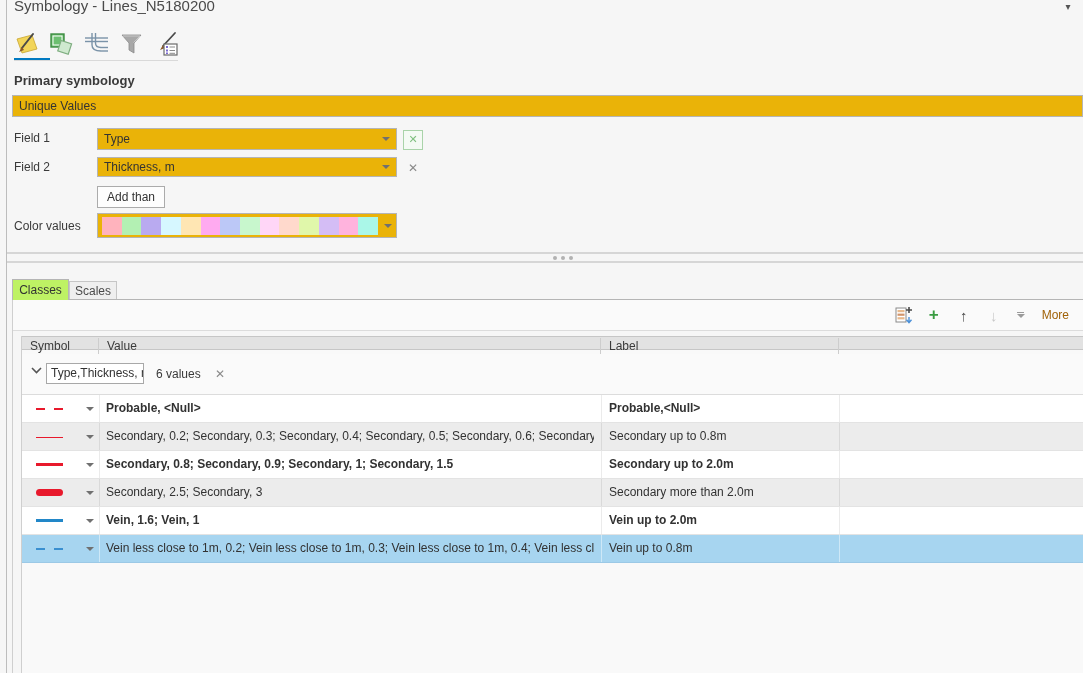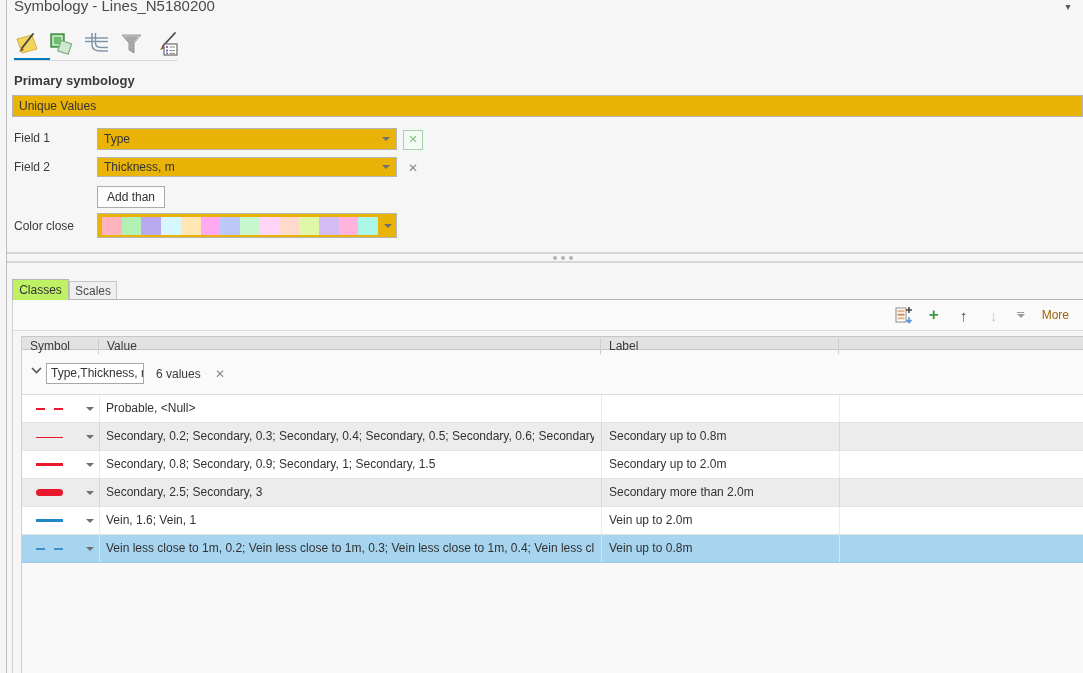--- a/index.html
+++ b/index.html
@@ -69,21 +69,21 @@
   #hdr-extra{left:817px;right:0;border-right:none;}
 
   #group-row{position:absolute;left:0;top:18px;right:0;height:41px;background:#fafafa;border-bottom:1px solid #dcdcdc;box-sizing:border-box;}
   #group-chevron{position:absolute;left:9px;top:13px;cursor:pointer;}
   #group-name-box{position:absolute;left:24px;top:9px;width:98px;height:21px;border:1px solid #a8a8a8;background:#fff;box-sizing:border-box;
      line-height:19px;padding:0 4px;white-space:nowrap;overflow:hidden;}
   #group-count{position:absolute;left:134px;top:13px;color:#3a3a3a;}
   #group-remove{position:absolute;left:190px;top:12px;width:16px;height:16px;color:#8a8a8a;font-size:12px;line-height:16px;text-align:center;cursor:pointer;}
 
   .trow{position:absolute;left:0;right:0;height:28px;box-sizing:border-box;border-bottom:1px solid #e3e3e3;}
-  .trow.white{background:#ffffff;}
+  .trow.white{background:#ffffff;font-weight:bold;}
   .trow.alt{background:#ececec;}
   .trow.selected{background:#a7d5f0;border-bottom:1px solid #9cc9e6;}
   .cell-sep{position:absolute;top:0;bottom:0;width:1px;background:rgba(0,0,0,0.08);}
   .sep1{left:77px;} .sep2{left:579px;} .sep3{left:817px;}
   .sym-swatch{position:absolute;left:14px;top:13px;width:27px;height:2px;}
   .sym-dd{position:absolute;left:64px;top:12px;width:0;height:0;border-left:4px solid transparent;border-right:4px solid transparent;border-top:4px solid #707070;cursor:pointer;}
   .cell-value{position:absolute;left:84px;top:0;width:488px;line-height:27px;white-space:nowrap;overflow:hidden;}
   .cell-label{position:absolute;left:587px;top:0;width:224px;line-height:27px;white-space:nowrap;overflow:hidden;}
 
   
@@ -166,21 +166,21 @@
 
   <div class="abs field-label" style="top:160px;">Field 2</div>
   <div class="abs select" id="field2-select">
     <span>Thickness, m</span>
     <span class="arrow"></span>
   </div>
   <div class="abs" id="field2-remove">✕</div>
 
   <div class="abs" id="add-field-btn">Add than</div>
 
-  <div class="abs field-label" style="top:219px;">Color close</div>
+  <div class="abs field-label" style="top:219px;">Color values</div>
   <div class="abs select" id="color-scheme-select">
     <div id="color-scheme-swatches">
         <div class="swatch" style="background: rgb(255, 179, 189);"></div>
         <div class="swatch" style="background: rgb(179, 240, 179);"></div>
         <div class="swatch" style="background: rgb(185, 170, 240);"></div>
         <div class="swatch" style="background: rgb(214, 247, 255);"></div>
         <div class="swatch" style="background: rgb(255, 230, 179);"></div>
         <div class="swatch" style="background: rgb(255, 170, 240);"></div>
         <div class="swatch" style="background: rgb(188, 200, 247);"></div>
         <div class="swatch" style="background: rgb(200, 247, 205);"></div>
@@ -245,20 +245,21 @@
       <div id="group-remove">✕</div>
     </div>
 
     <div class="trow white" style="top:59px;">
       <div class="cell-sep sep1"></div>
         <div class="cell-sep sep2"></div>
         <div class="cell-sep sep3"></div>
       <div class="sym-swatch line-red-dash"></div>
       <div class="sym-dd"></div>
       <div class="cell-value">Probable, &lt;Null&gt;</div>
+      <div class="cell-label">Probable,&lt;Null&gt;</div>
     </div>
 
     <div class="trow alt" style="top:87px;">
       <div class="cell-sep sep1"></div>
         <div class="cell-sep sep2"></div>
         <div class="cell-sep sep3"></div>
       <div class="sym-swatch line-red-hair"></div>
       <div class="sym-dd"></div>
       <div class="cell-value">Secondary, 0.2; Secondary, 0.3; Secondary, 0.4; Secondary, 0.5; Secondary, 0.6; Secondary, 0.7</div>
       <div class="cell-label">Secondary up to 0.8m</div>

